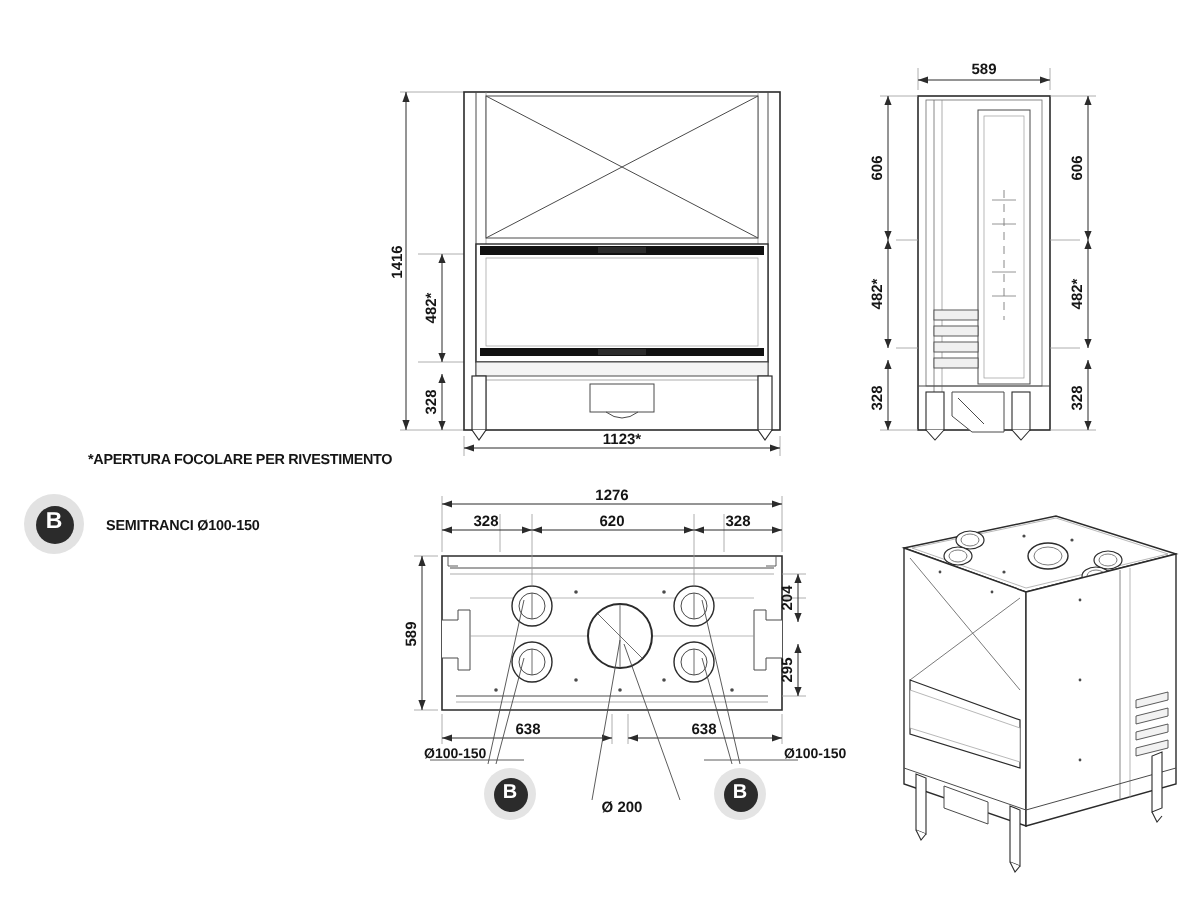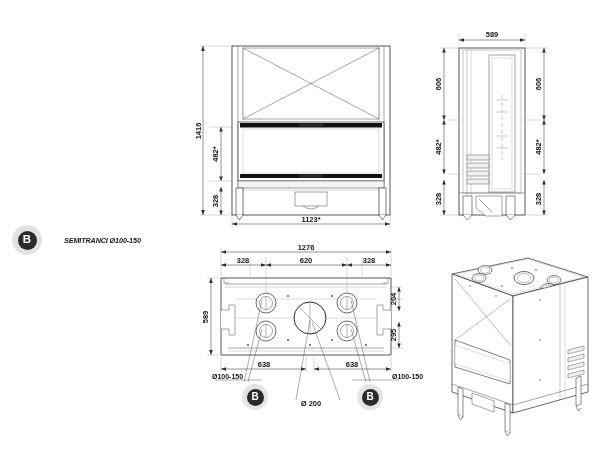--- a/index.html
+++ b/index.html
@@ -60,24 +60,23 @@
     font-weight: bold;
     display: flex;
     align-items: center;
     justify-content: center;
     line-height: 1;
   }
   .legend-label {
     font-size: 7.2px;
     font-weight: bold;
     letter-spacing: -0.1px;
-    margin-left: 22px;
+    margin-left: 11px;
     white-space: nowrap;
     color: #151515;
-    font-style: italic;
   }
   .dim-badge {
     position: absolute;
     width: 26px;
     height: 26px;
     border-radius: 50%;
     background: #e4e4e4;
     display: flex;
     align-items: center;
     justify-content: center;
@@ -498,20 +497,21 @@
   
   <div class="dim-badge" style="left:242px; top:384px;">
     <span>B</span>
   </div>
   <div class="dim-badge" style="left:357px; top:384px;">
     <span>B</span>
   </div>
 
   
   <div class="legend">
+    <div class="legend-note">*APERTURA FOCOLARE PER RIVESTIMENTO</div>
     <div class="legend-row">
       <div class="badge">
         <div class="badge-core">B</div>
       </div>
       <div class="legend-label">SEMITRANCI Ø100-150</div>
     </div>
   </div>
 
 </div>
 

